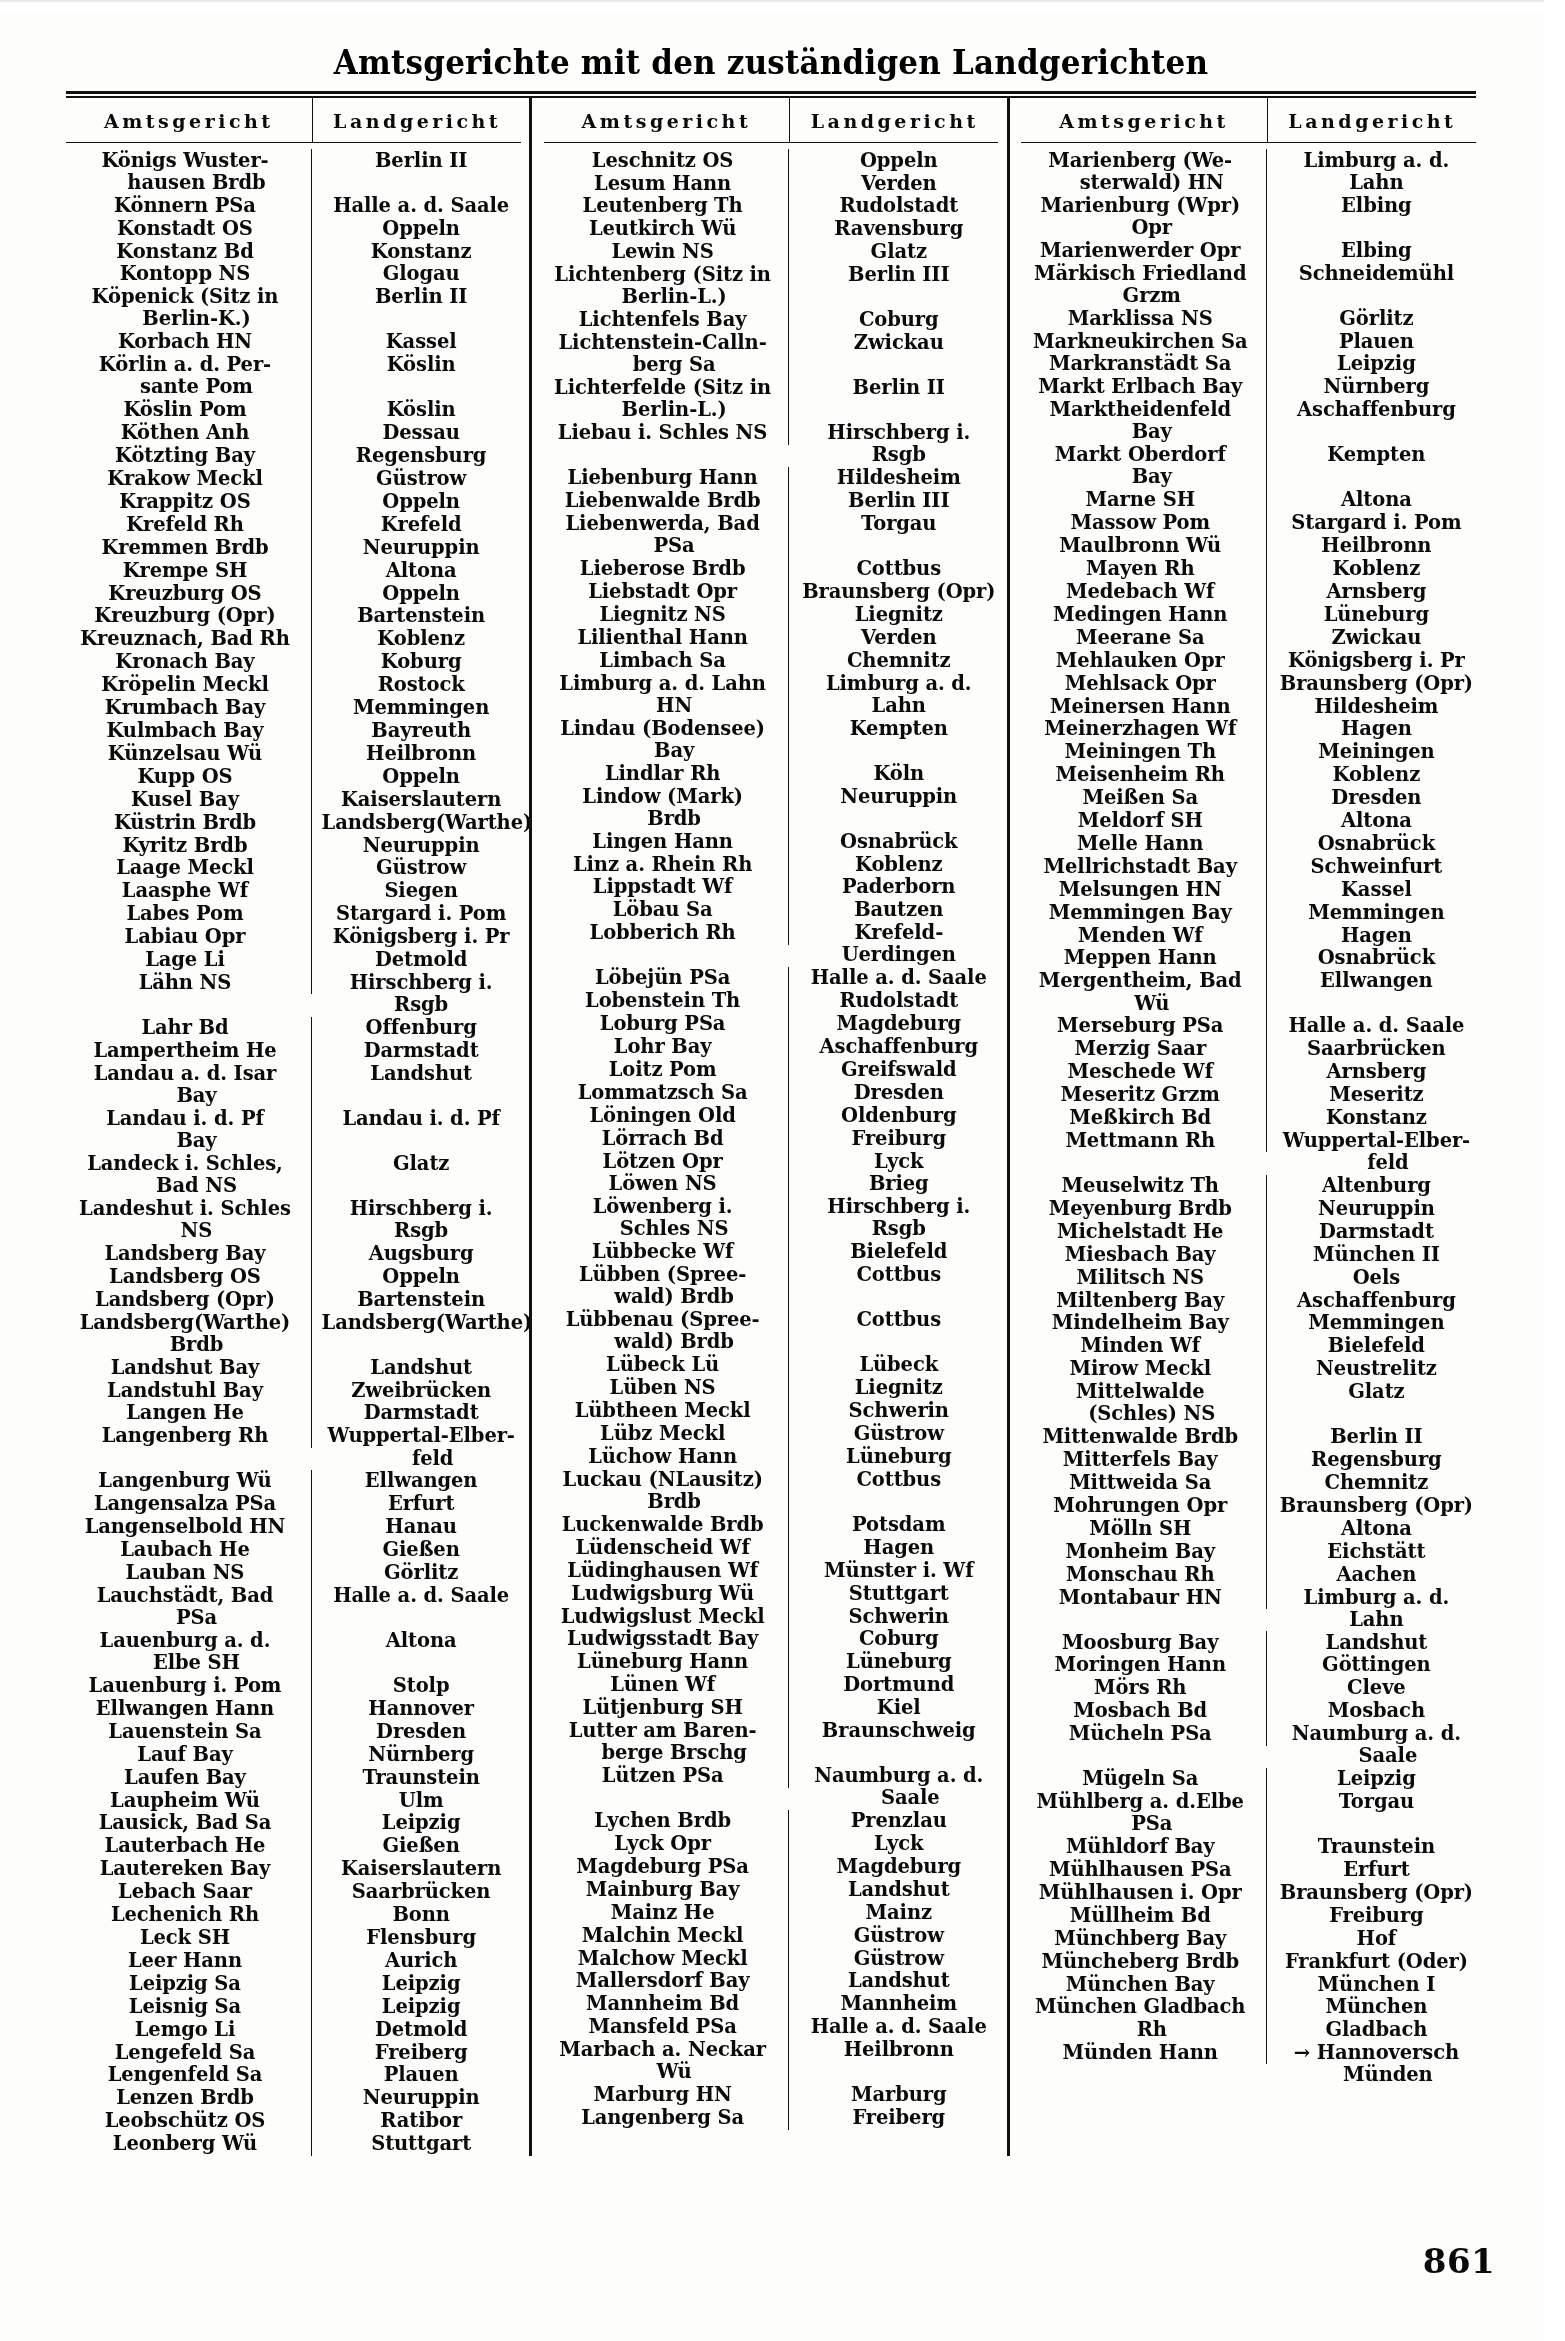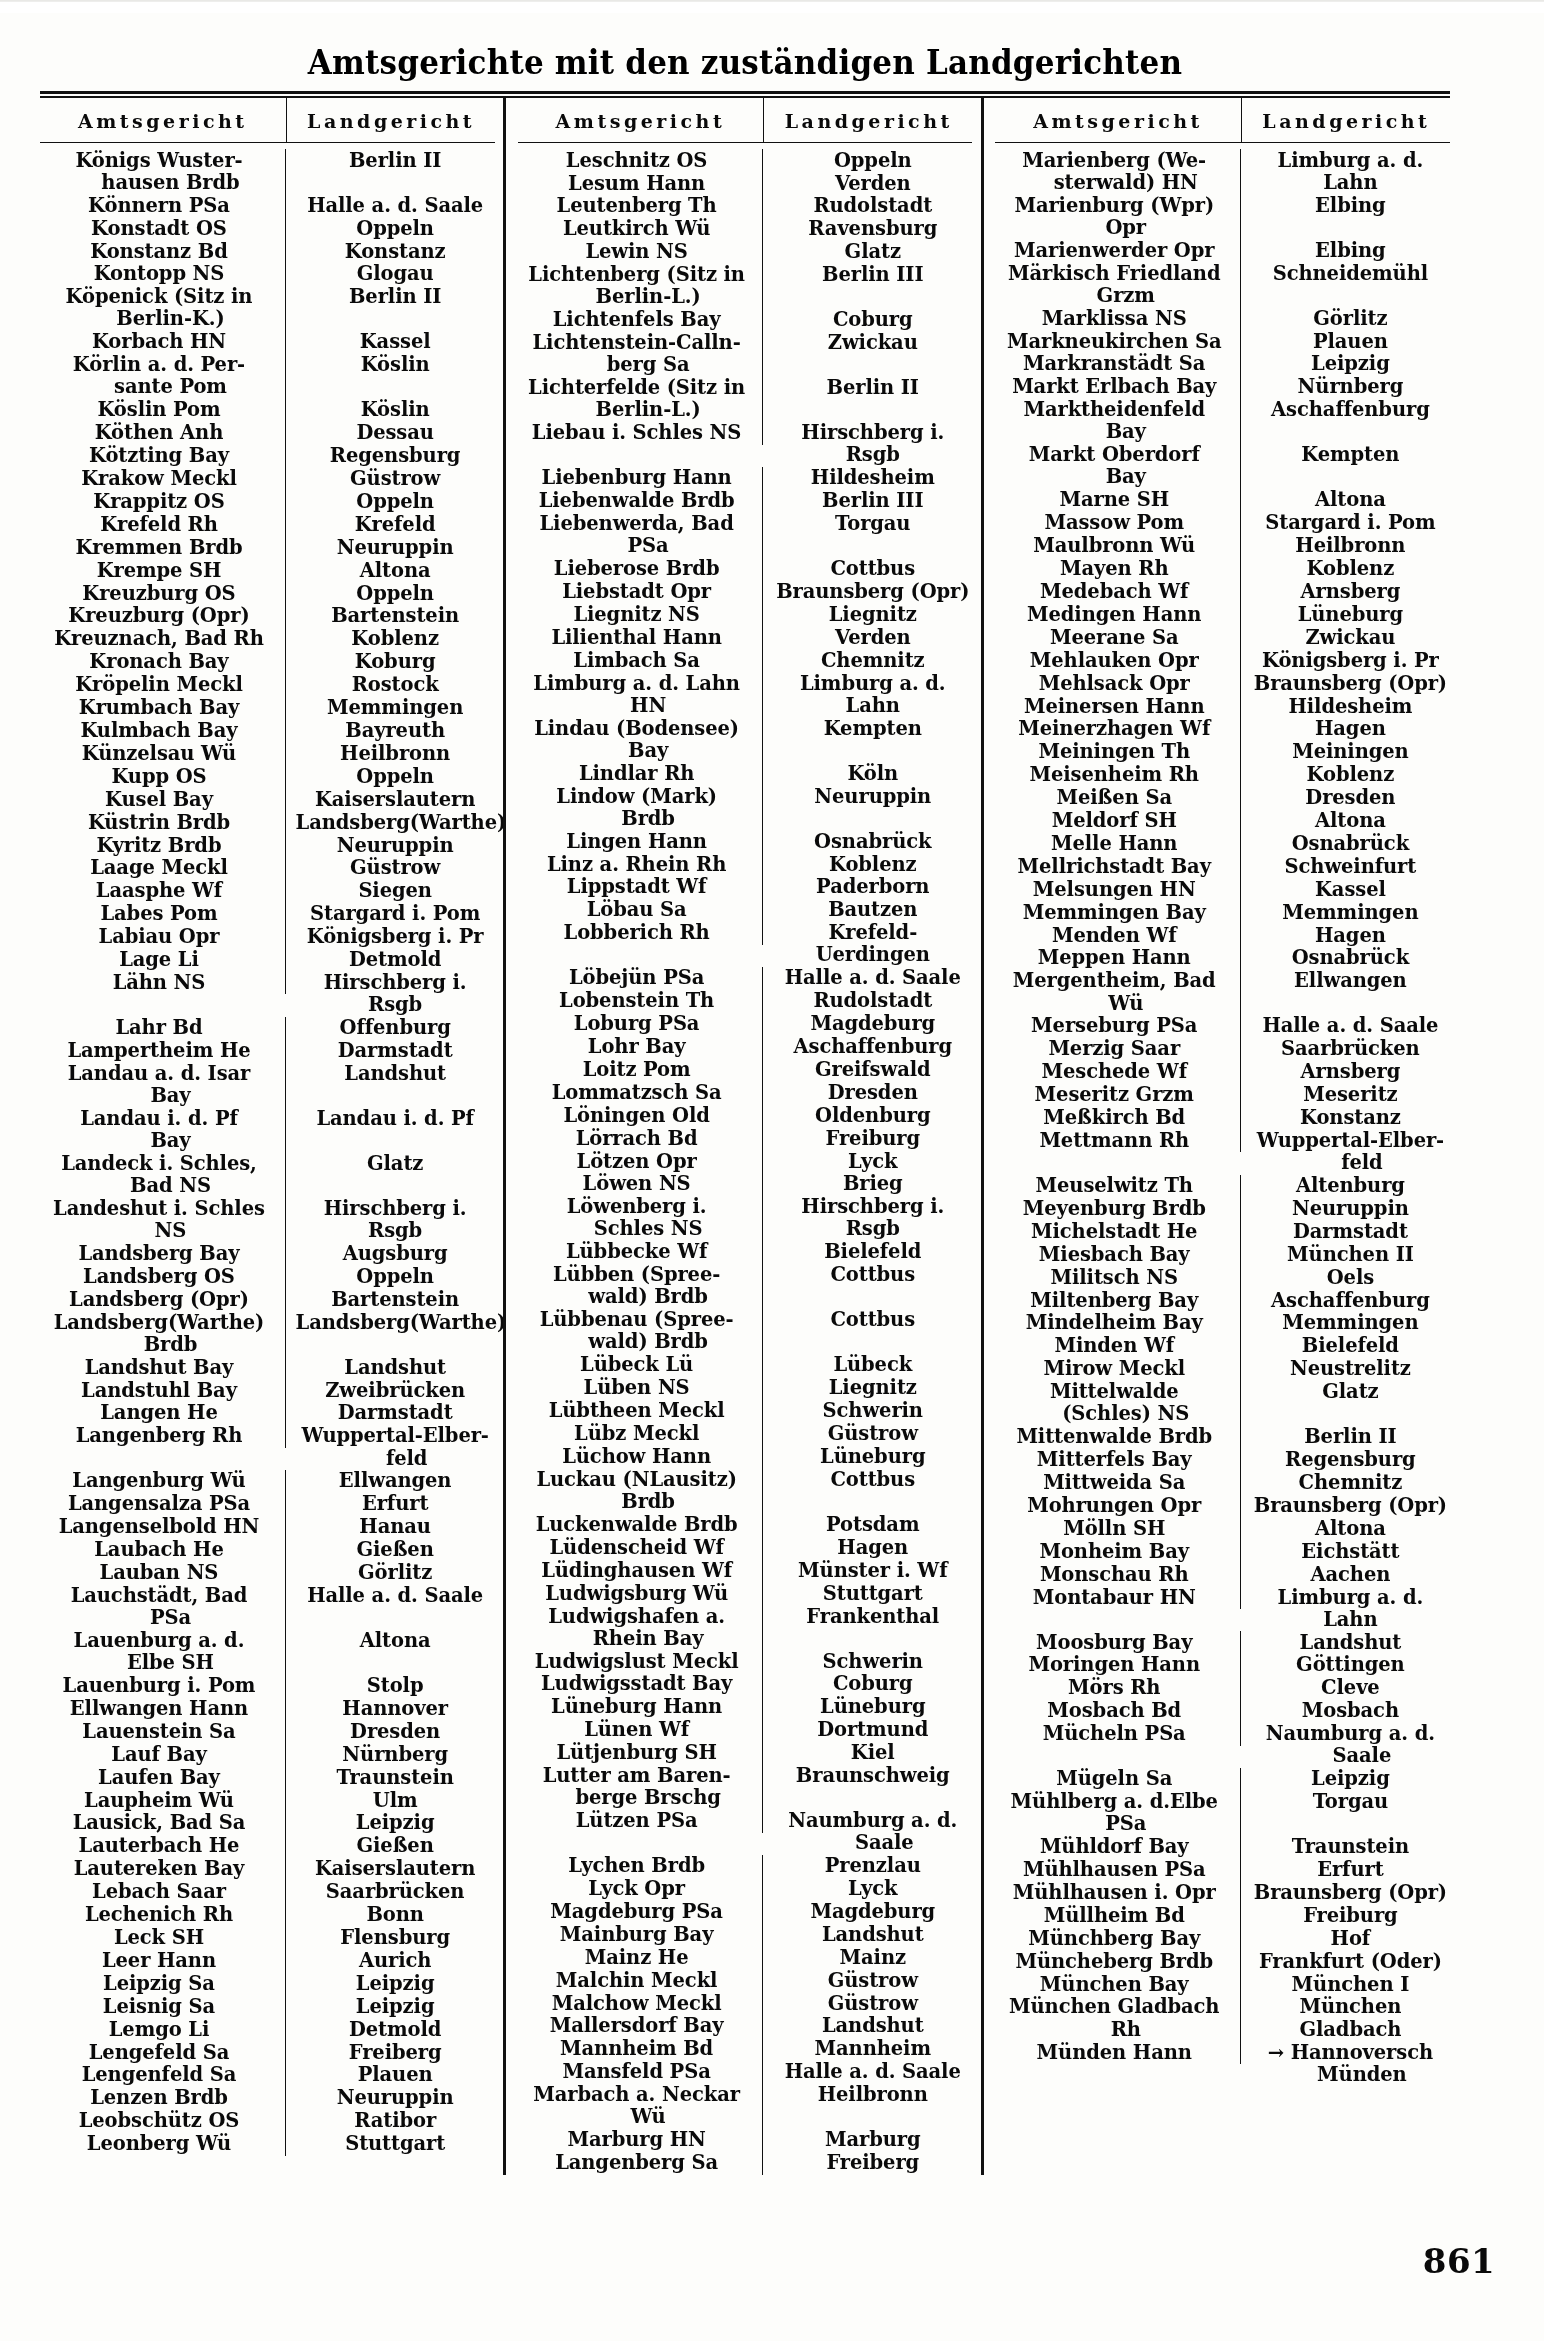--- a/index.html
+++ b/index.html
@@ -21,21 +21,21 @@
     position:absolute;left:0;top:0;width:1566px;height:13.3px;
     background:#ffffff;
     box-shadow:inset 0 1.7px 0 #e9e9e6;
   }
   #scan-edge-right{
     position:absolute;right:0;top:0;width:21.6px;height:2342px;
     background:#ffffff;
   }
   #content{
     position:absolute;
-    left:40px;top:43px;
+    left:66px;top:43px;
     width:1410px;
   }
 
   
   .page-title{
     text-align:center;
     font-family:"DejaVu Serif","Liberation Serif",serif;
     font-weight:700;
     font-size:31px;
     letter-spacing:0.5px;
@@ -1208,29 +1208,20 @@
             <div class="row">
               <div class="cell ag">
                 <span class="l1">Ludwigsburg Wü</span>
               </div>
               <div class="cell lg">
                 <span class="l1">Stuttgart</span>
               </div>
             </div>
             <div class="row">
               <div class="cell ag">
-                <span class="l1">Ludwigshafen a.</span>
-                <span class="cont">Rhein Bay</span>
-              </div>
-              <div class="cell lg">
-                <span class="l1">Frankenthal</span>
-              </div>
-            </div>
-            <div class="row">
-              <div class="cell ag">
                 <span class="l1">Ludwigslust Meckl</span>
               </div>
               <div class="cell lg">
                 <span class="l1">Schwerin</span>
               </div>
             </div>
             <div class="row">
               <div class="cell ag">
                 <span class="l1">Ludwigsstadt Bay</span>
               </div>

